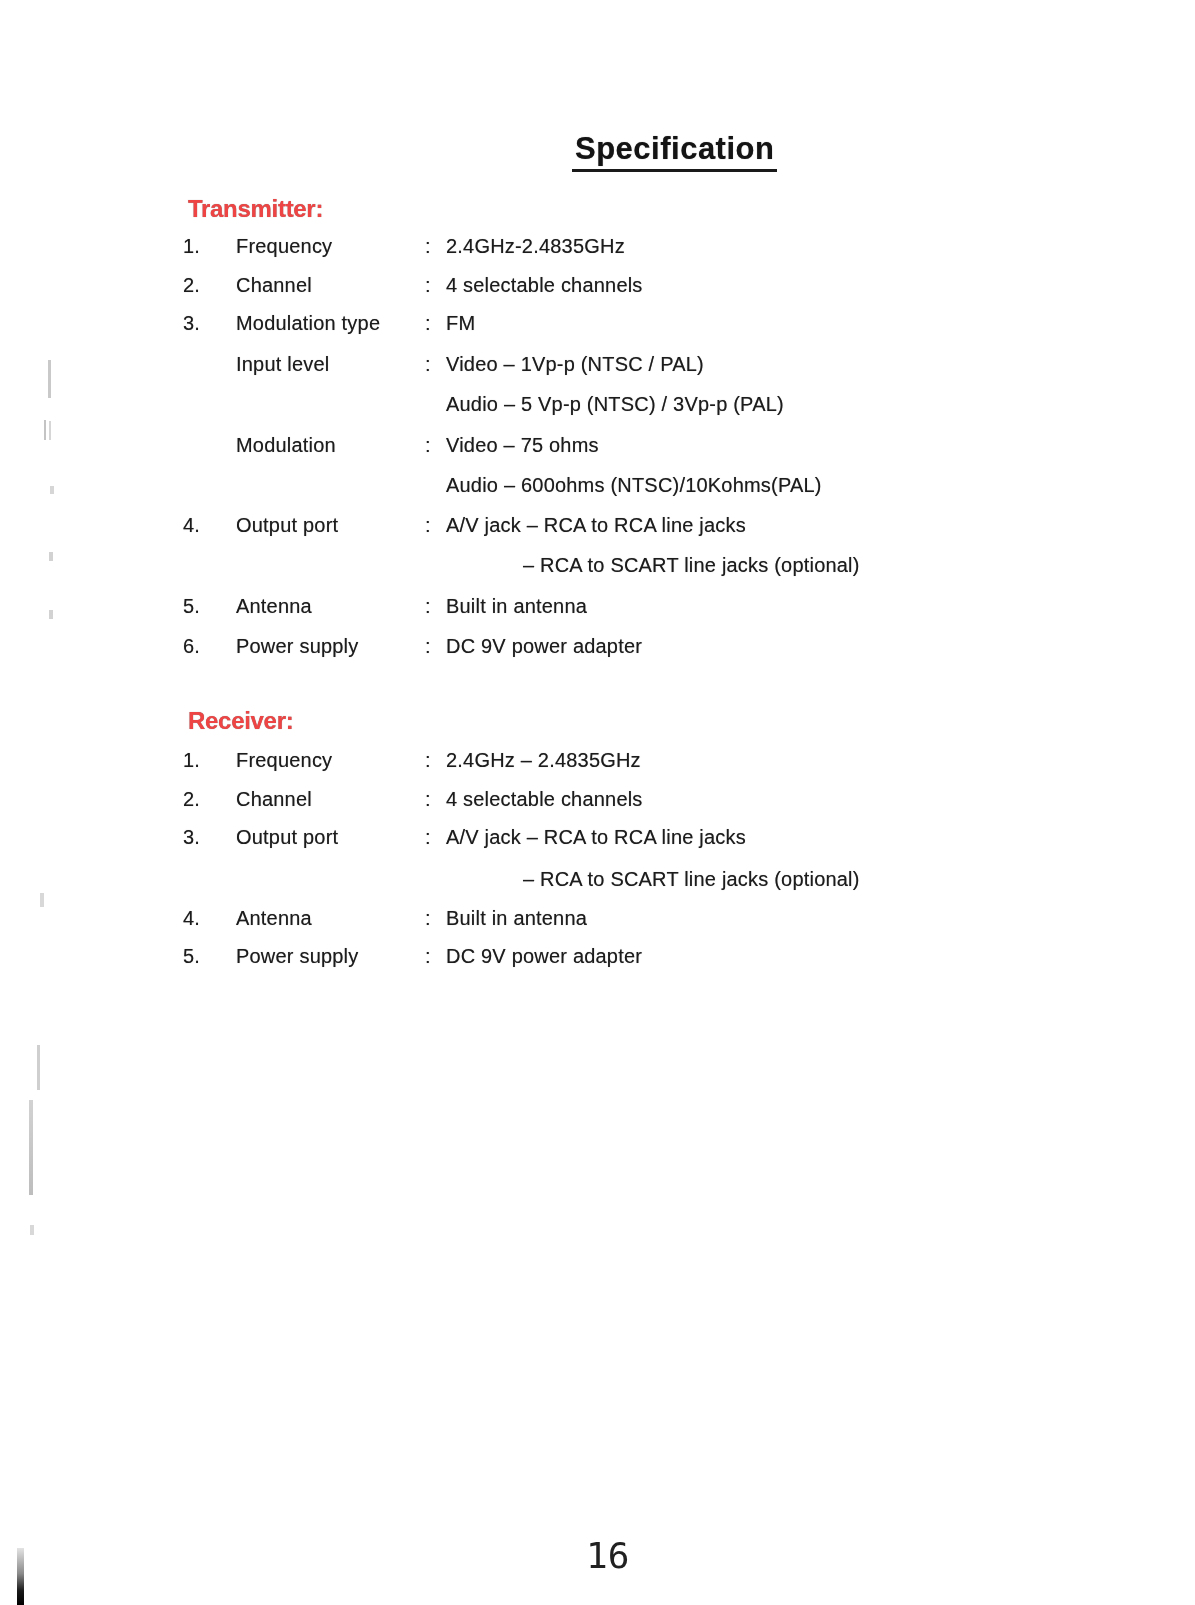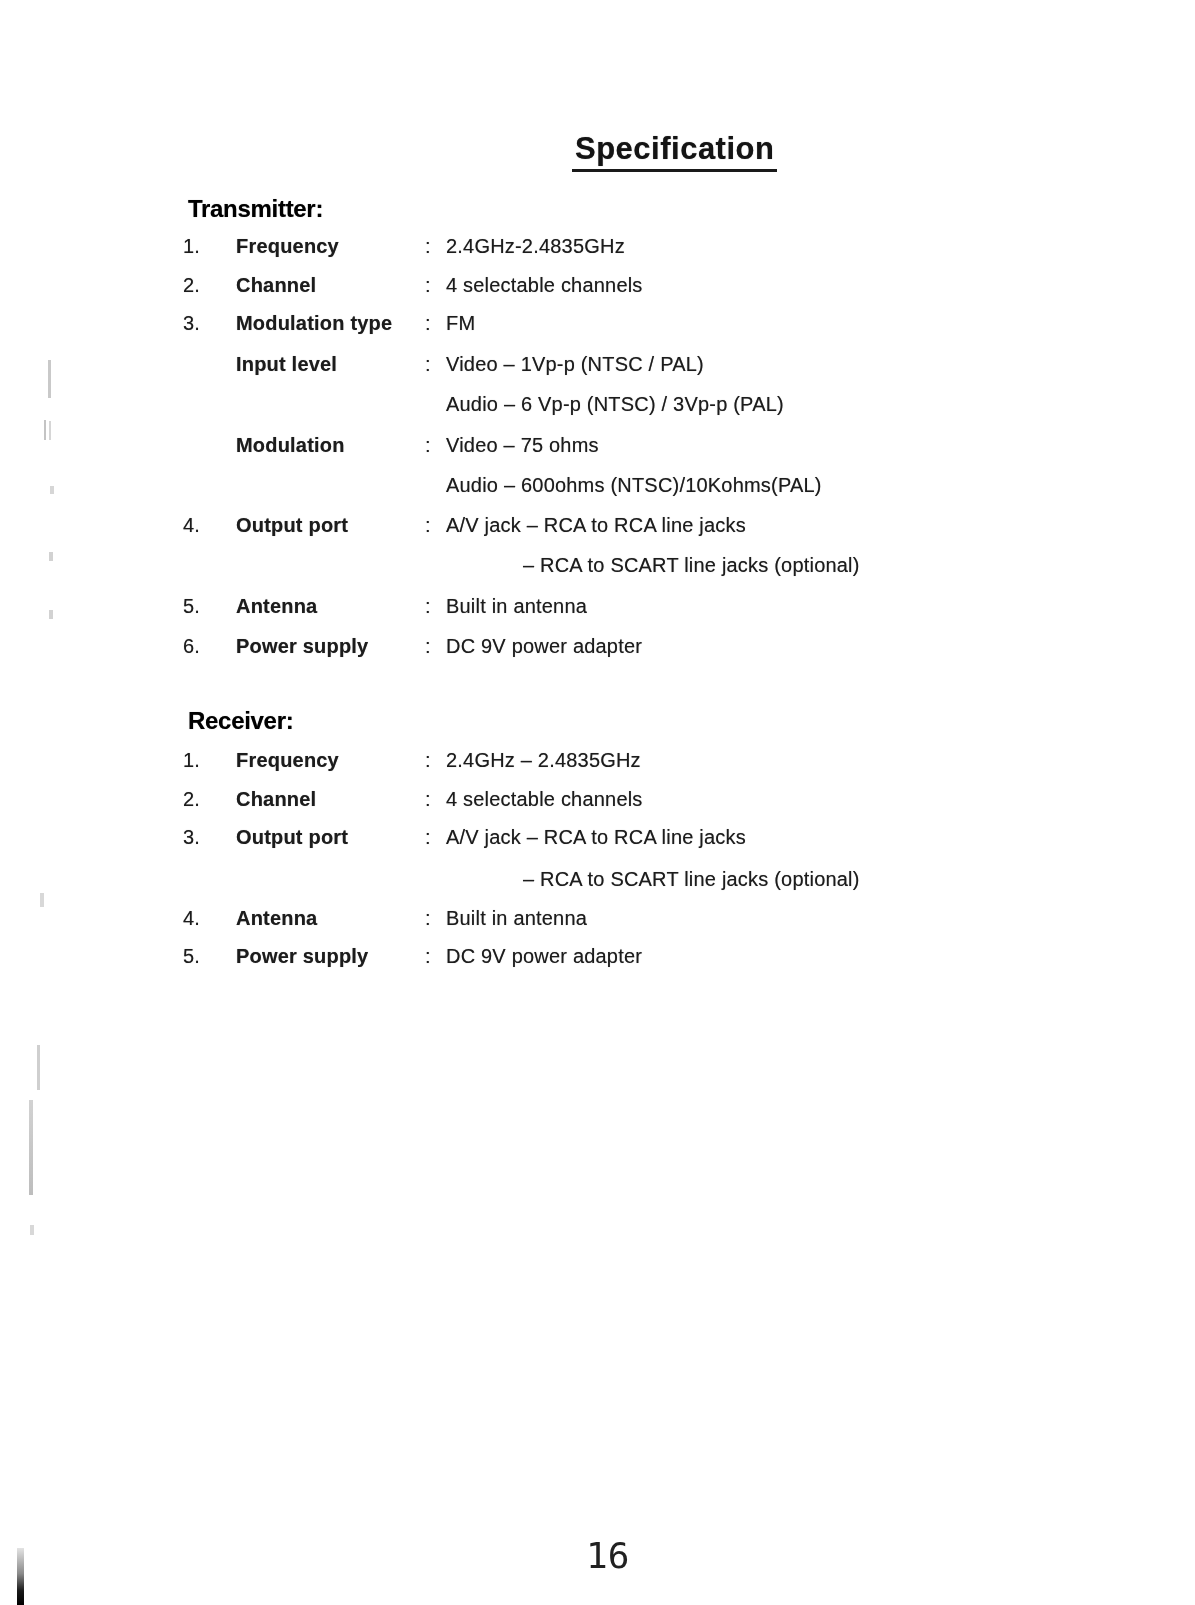--- a/index.html
+++ b/index.html
@@ -31,38 +31,38 @@
     text-shadow: 0 0 0.8px rgba(0,0,0,0.6);
   }
   
   .section-heading {
     position: absolute;
     left: 188px;
     margin: 0;
     font-size: 24px;
     font-weight: bold;
     letter-spacing: -0.3px;
-    color: #000000;
+    color: #ef4444;
     text-shadow: 0 0 0.7px rgba(0,0,0,0.55);
   }
   
   .spec-row {
     position: absolute;
     left: 0;
     width: 100%;
     height: 26px;
     font-size: 20px;
     line-height: 26px;
     color: #1c1c1c;
     text-shadow: 0 0 0.7px rgba(0,0,0,0.5);
     letter-spacing: 0.2px;
   }
   .spec-row span { position: absolute; top: 0; white-space: nowrap; }
   .spec-row .num    { left: 183px; }
-  .spec-row .label  { left: 236px; font-weight: bold; }
+  .spec-row .label  { left: 236px; }
   .spec-row .colon  { left: 425px; }
   .spec-row .value  { left: 446px; }
   .spec-row .value.indent { left: 523px; }
   
   .page-number {
     position: absolute;
     left: 586px;
     top: 1534px;
     font-family: "DejaVu Sans Mono", monospace;
     font-size: 36px;
@@ -99,21 +99,21 @@
         <span class="label">Modulation type</span>
         <span class="colon">:</span>
         <span class="value">FM</span>
       </div>
       <div class="spec-row" style="top: 351px; padding-left: 18px;">
         <span class="label">Input level</span>
         <span class="colon">:</span>
         <span class="value">Video – 1Vp-p (NTSC / PAL)</span>
       </div>
       <div class="spec-row" style="top: 391px;">
-        <span class="value">Audio – 6 Vp-p (NTSC) / 3Vp-p (PAL)</span>
+        <span class="value">Audio – 5 Vp-p (NTSC) / 3Vp-p (PAL)</span>
       </div>
       <div class="spec-row" style="top: 432px;">
         <span class="label">Modulation</span>
         <span class="colon">:</span>
         <span class="value">Video – 75 ohms</span>
       </div>
       <div class="spec-row" style="top: 472px;">
         <span class="value">Audio – 600ohms (NTSC)/10Kohms(PAL)</span>
       </div>
       <div class="spec-row" style="top: 512px;">

